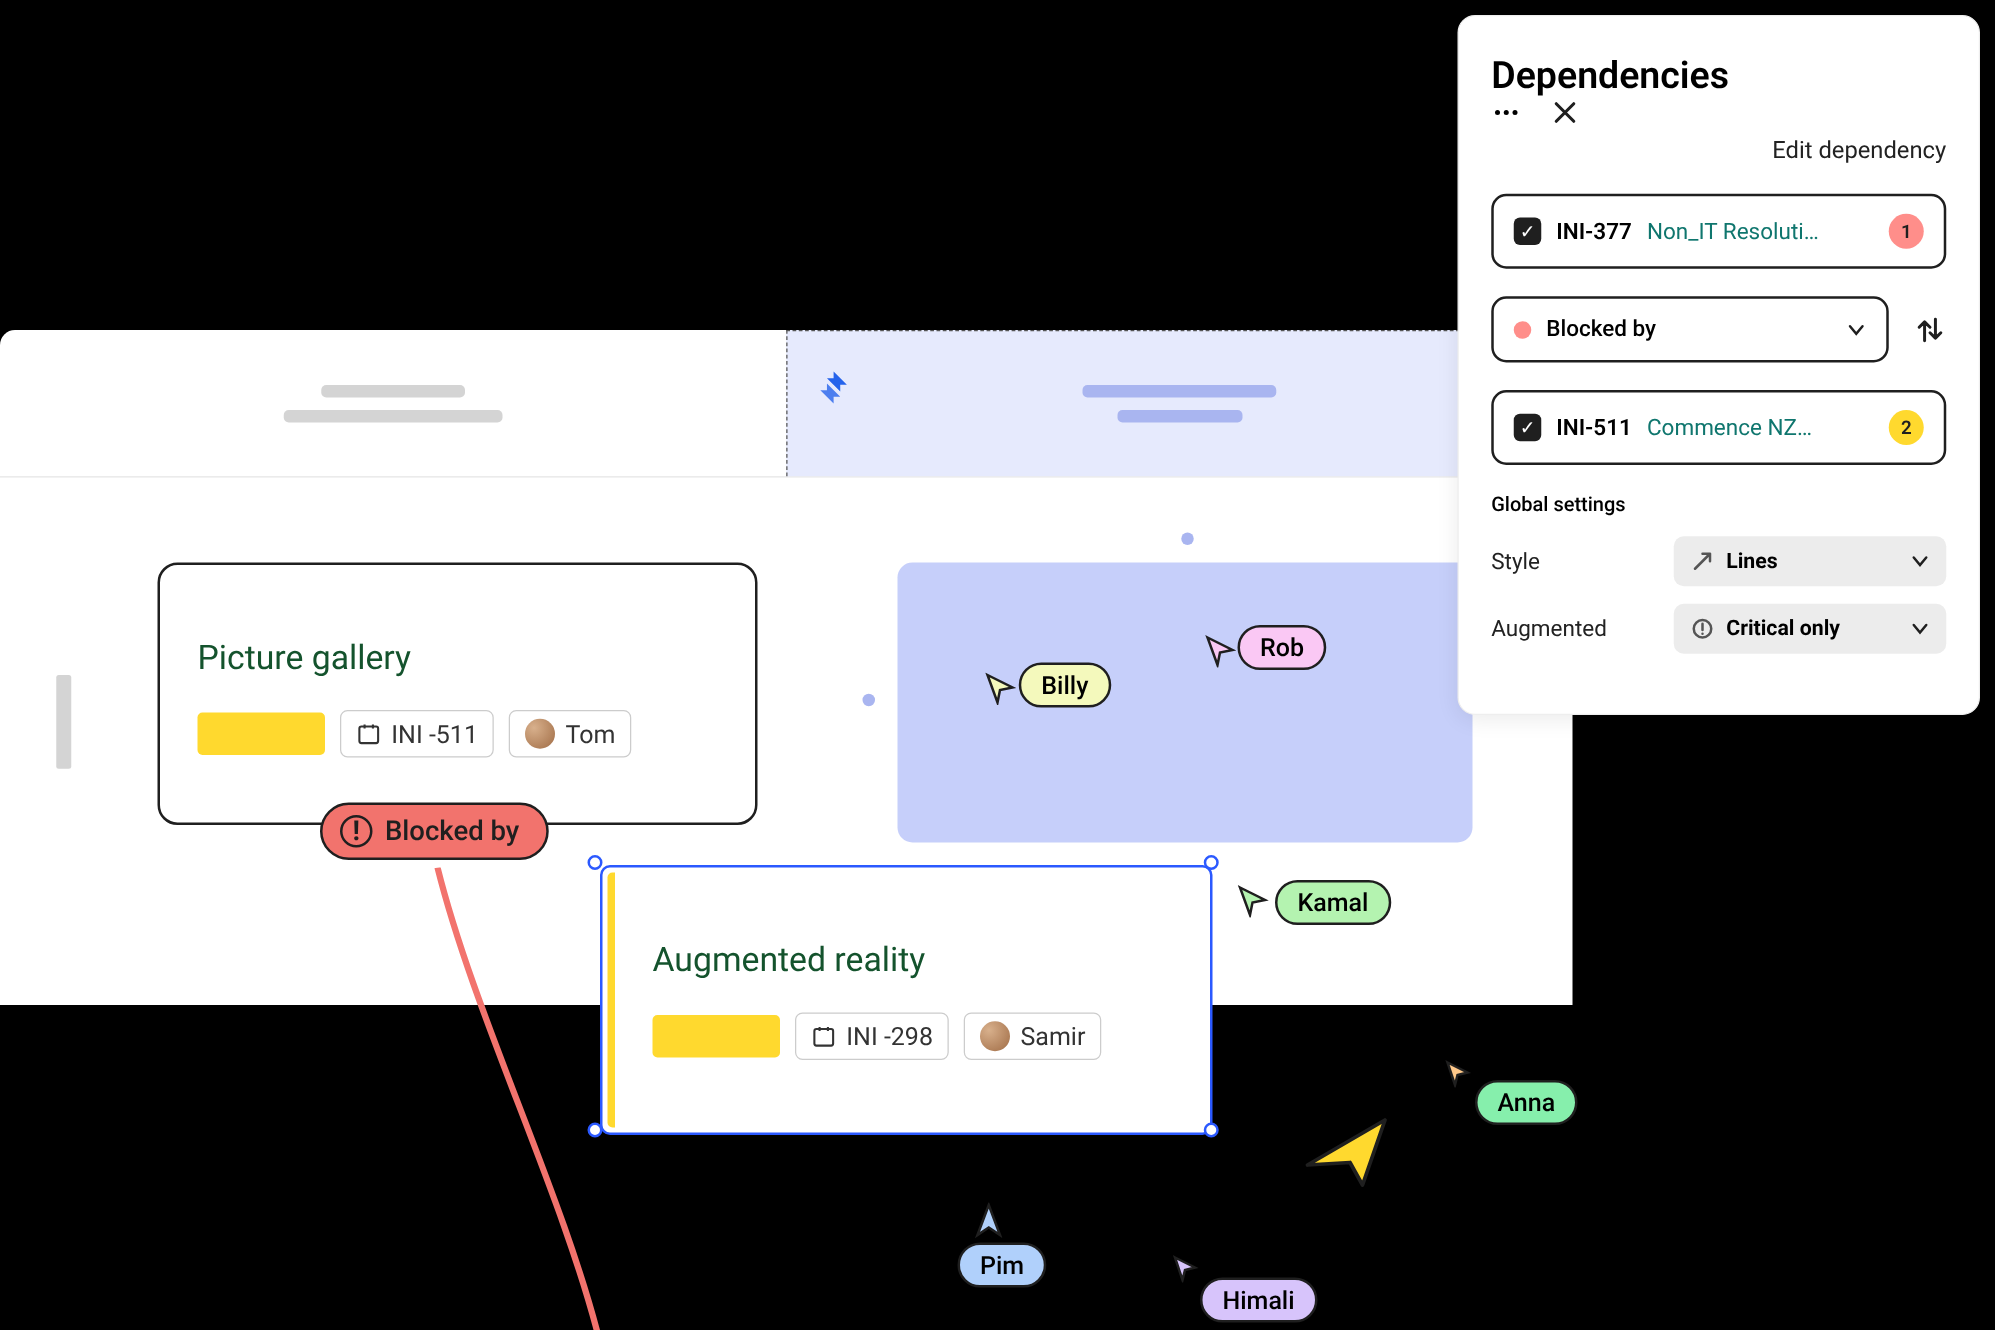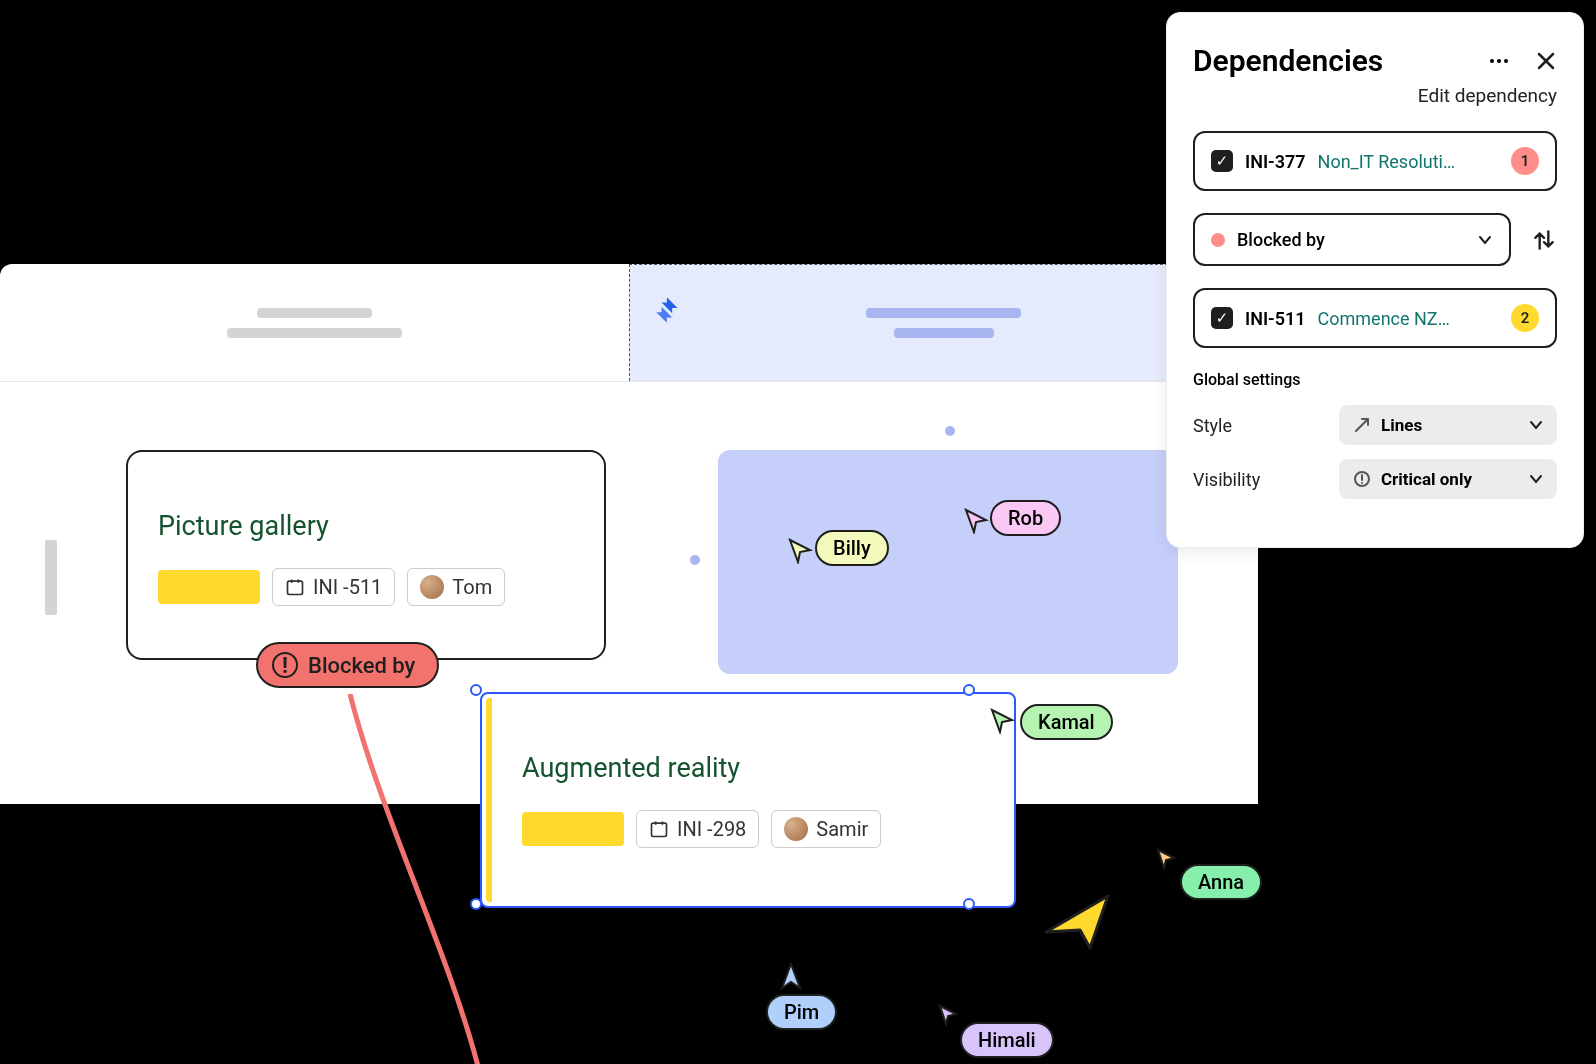--- a/index.html
+++ b/index.html
@@ -110,21 +110,21 @@
     background: radial-gradient(circle at 30% 30%, #d8b08c, #a06c45);
   }
   .chip .cal-icon {
     width: 20px; height: 20px;
     display: inline-block;
   }
   .chip .cal-icon svg { width:100%; height:100%; stroke:#333; fill:none; stroke-width:2; }
 
   .card1 { left: 126px; top: 450px; width: 480px; height: 210px; }
   .card2 {
-    left: 480px; top: 692px; width: 536px; height: 216px;
+    left: 480px; top: 692px; width: 490px; height: 216px;
     border: 2px solid #2b59ff; 
     border-radius: 8px;
   }
   .card2 .yellow-bar {
     position:absolute;
     left:4px; top:4px; bottom:4px;
     width:6px;
     background:#FFD92E;
     border-radius:4px 0 0 4px;
   }
@@ -222,22 +222,23 @@
     right: 12px;
     top: 12px;
     width: 418px;
     background: #fff;
     border: 1px solid #eee;
     border-radius: 14px;
     padding: 30px 26px 34px 26px;
     box-shadow: 0 4px 18px rgba(0,0,0,0.08);
   }
   .panel-head {
-    display:flex; align-items:center; justify-content:space-between;
+    display:flex; align-items:flex-start; justify-content:space-between;
     margin-bottom:6px;
+    flex-direction:column;
   }
   .panel-title {
     font-size: 30px;
     font-weight: 600;
   }
   .panel-actions {display:flex; gap:24px; align-items:center;}
   .icon-btn {
     background:none;border:none;cursor:pointer;
     display:inline-flex;align-items:center;justify-content:center;
     color:#1f1f1f;
@@ -477,21 +478,21 @@
           </svg>
       </span>
       <span>Lines</span>
       <svg class="chev" width="14" height="14">
           <path d="M2 4 L7 10 L12 4" stroke="#1f1f1f" stroke-width="2" fill="none" stroke-linecap="round"></path>
         </svg>
     </div>
   </div>
 
   <div class="setting-row">
-    <span class="setting-label">Visibility</span>
+    <span class="setting-label">Augmented</span>
     <div class="setting-select">
       <span class="mini-ico">
         <svg viewBox="0 0 18 18">
             <circle cx="9" cy="9" r="7" stroke="#555" stroke-width="2" fill="none"></circle>
             <path d="M9 5 L9 10" stroke="#555" stroke-width="2" stroke-linecap="round"></path>
             <circle cx="9" cy="13" r="1" fill="#555"></circle>
           </svg>
       </span>
       <span>Critical only</span>
       <svg class="chev" width="14" height="14">

